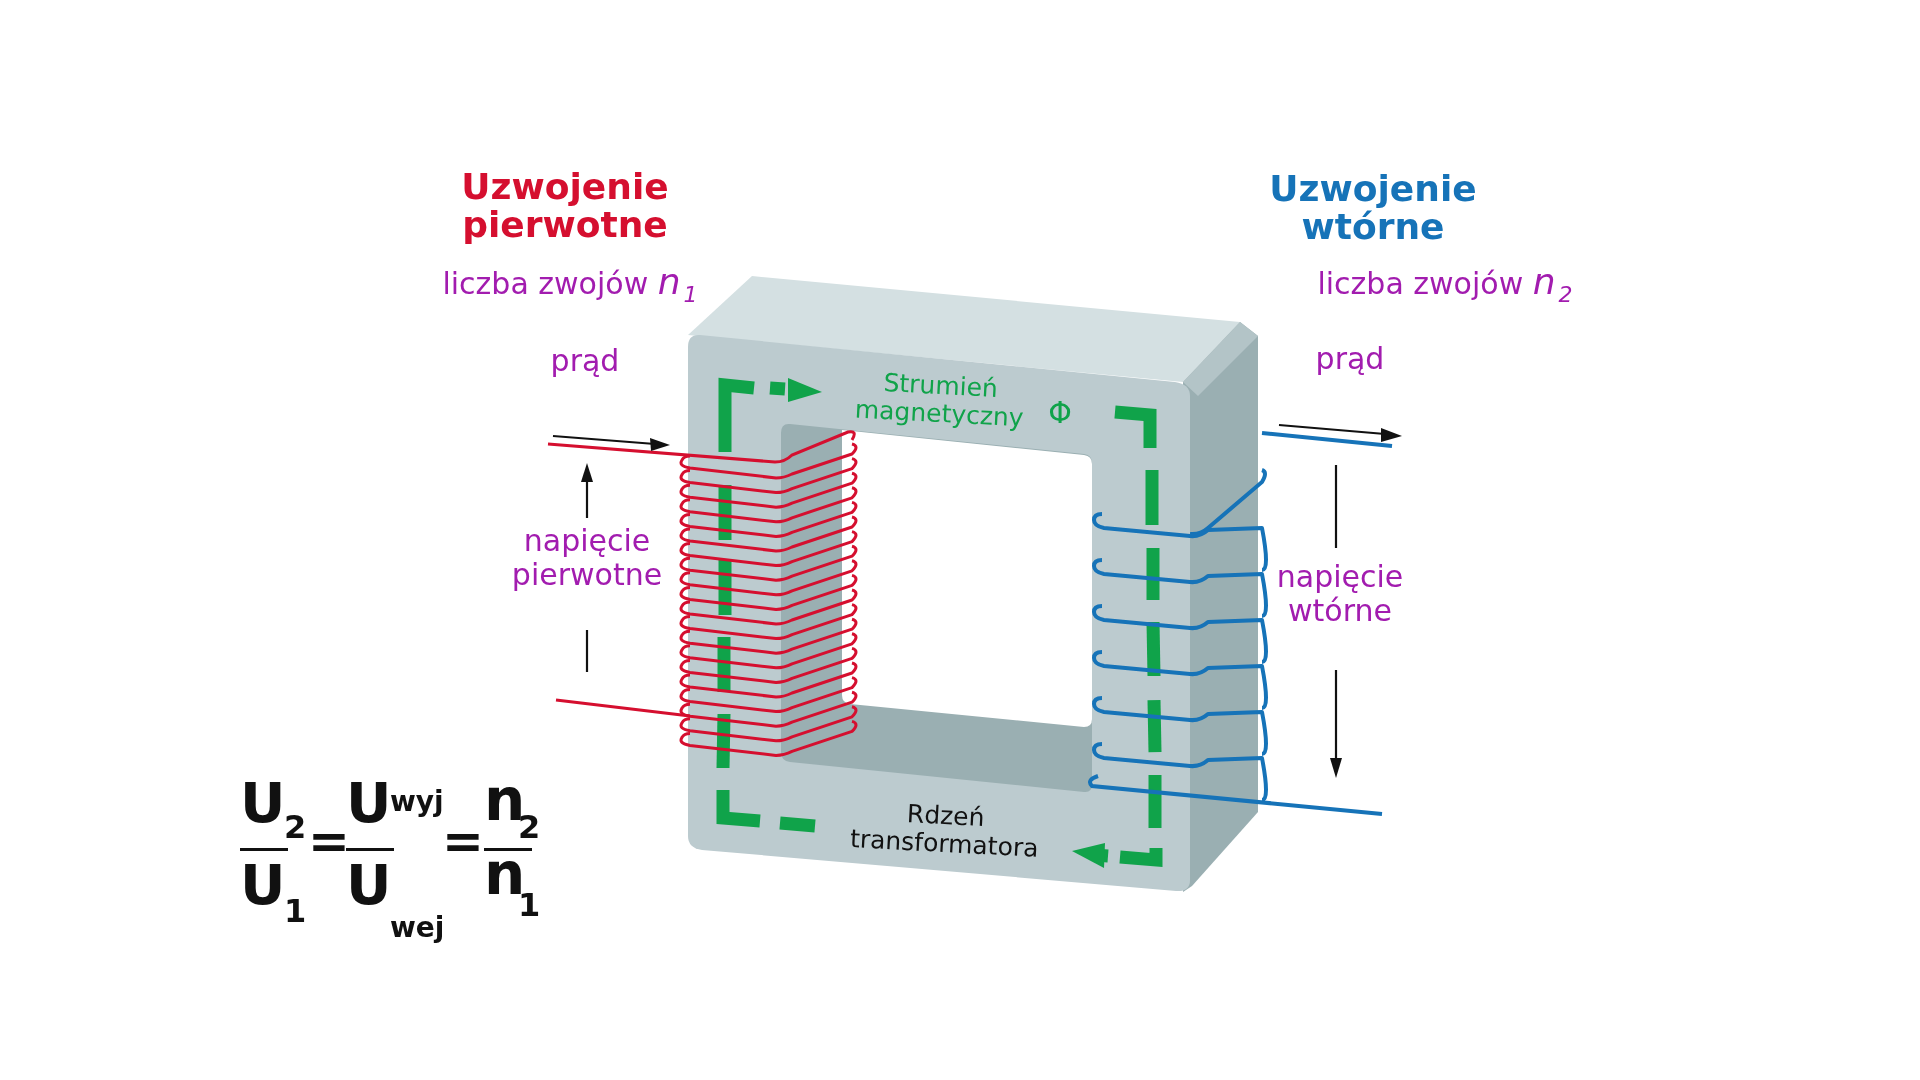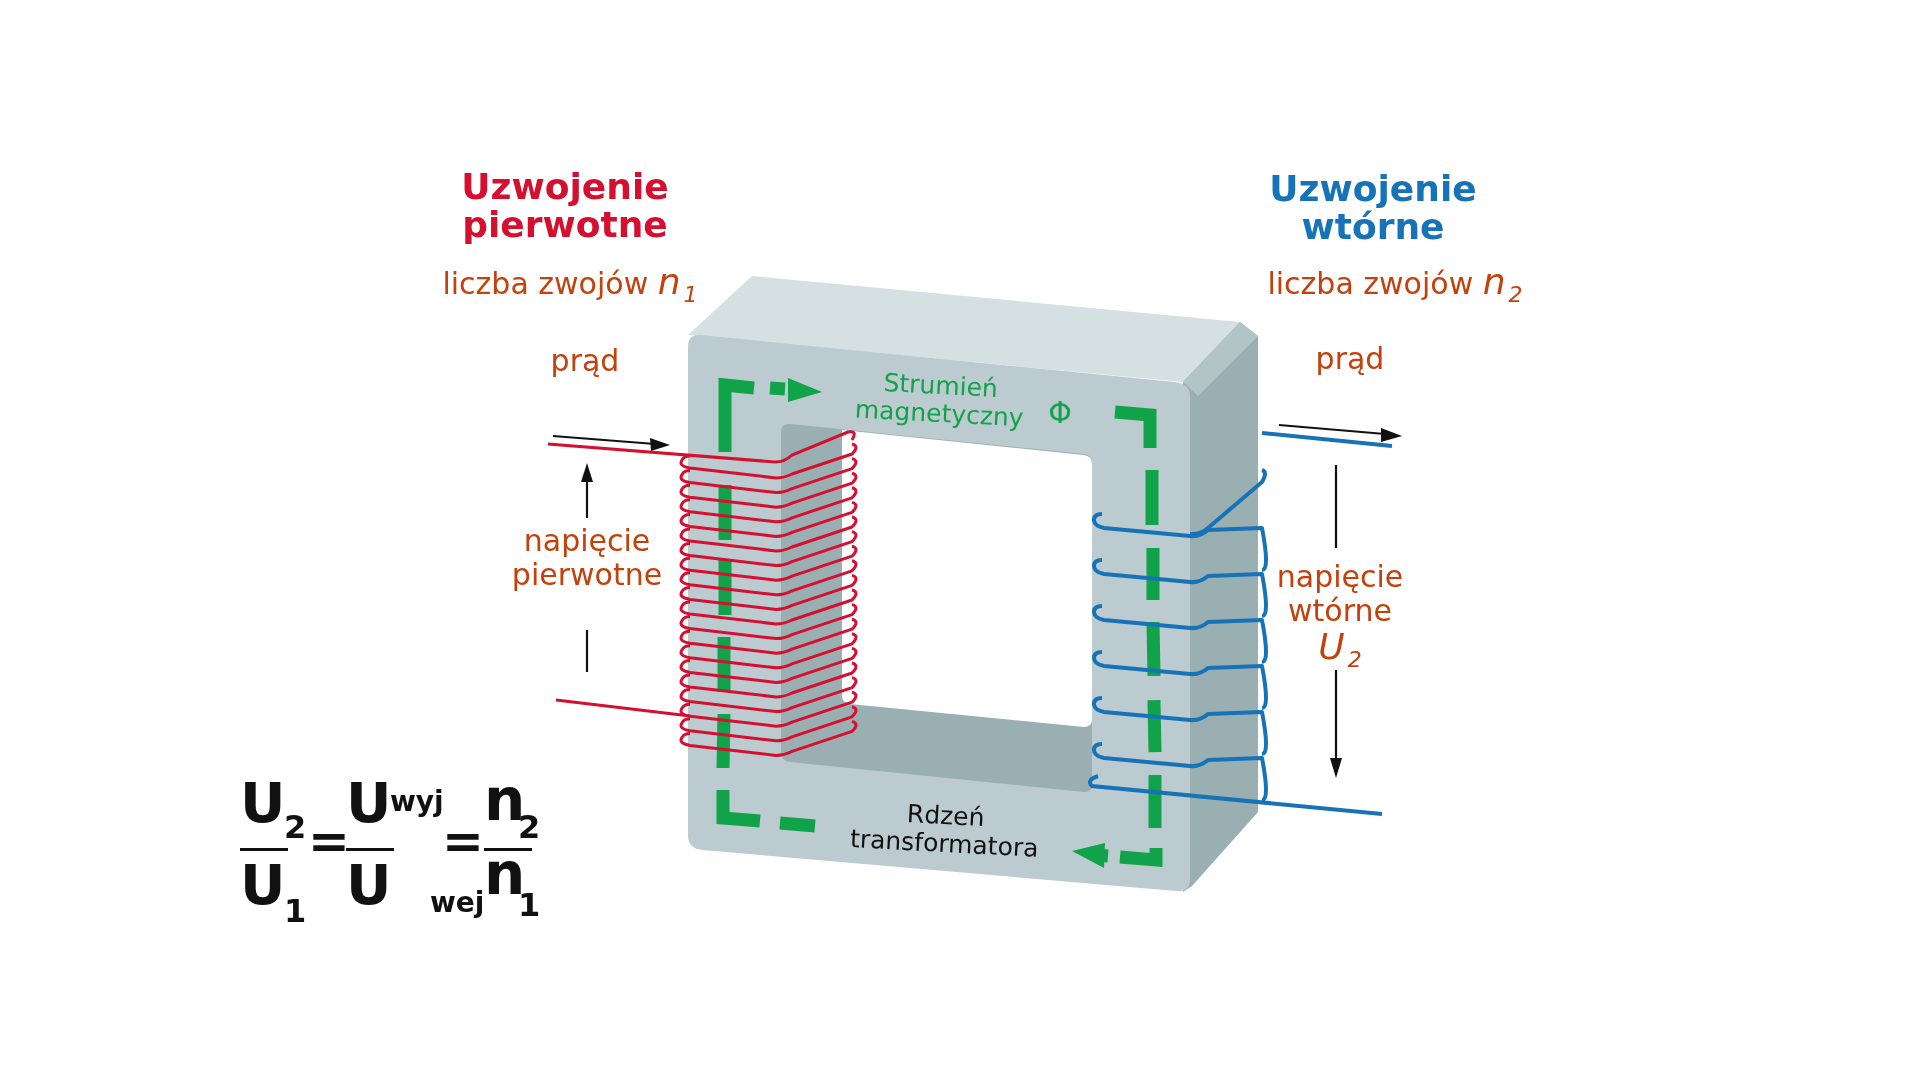--- a/index.html
+++ b/index.html
@@ -1,19 +1,19 @@
 <!DOCTYPE html>
 <html><head>
 <meta charset="utf-8">
 <style>
   html, body { margin:0; padding:0; background:#ffffff; }
   body { width:1920px; height:1080px; position:relative; overflow:hidden;
          font-family: "DejaVu Sans", "Liberation Sans", sans-serif; }
   svg { position:absolute; left:0; top:0; }
-  .lbl { position:absolute; color:#c2410c; text-align:center; line-height:1.12; font-size:30px; }
+  .lbl { position:absolute; color:#a21caf; text-align:center; line-height:1.12; font-size:30px; }
   .title { position:absolute; font-weight:bold; font-size:36px; line-height:1.05; text-align:center; }
   .it { font-style:italic; font-size:36px; }
   .sub { font-style:italic; font-size:22px; vertical-align:-8px; margin-left:3px; }
   .core-lbl { position:absolute; font-size:25px; line-height:1.1; text-align:center; }
   .formula { position:absolute; left:236px; top:770px; width:320px; height:170px; }
   .fx { position:absolute; font-weight:bold; color:#111; }
 </style>
 </head>
 <body>
 
@@ -121,31 +121,30 @@
 </div>
 <div class="lbl" style="left:487px;top:524px;width:200px;">
   <div>napięcie</div>
   <div>pierwotne</div>
 </div>
 
 <div class="title" style="left:1248px;top:170px;width:250px;color:#1673b8;">
   <div>Uzwojenie</div>
   <div>wtórne</div>
 </div>
-<div class="lbl" style="left:1250px;top:262px;width:290px;">
+<div class="lbl" style="left:1300px;top:262px;width:290px;">
   <span>liczba zwojów</span>
   <span class="it">n</span><span class="sub">2</span>
 </div>
 <div class="lbl" style="left:1255px;top:342px;width:190px;">
   <div>prąd</div>
 </div>
 <div class="lbl" style="left:1240px;top:560px;width:200px;">
   <div>napięcie</div>
   <div>wtórne</div>
-  <div><span class="it">U</span><span class="sub">2</span></div>
 </div>
 
 <div class="core-lbl" style="left:840px;top:372px;width:200px;color:#10a34a;transform:rotate(3deg);">
   <div>Strumień</div>
   <div>magnetyczny</div>
 </div>
 <div class="core-lbl" style="left:1040px;top:396px;width:40px;color:#10a34a;font-size:30px;">Φ</div>
 <div class="core-lbl" style="left:830px;top:802px;width:230px;color:#111;transform:rotate(3deg);">
   <div>Rdzeń</div>
   <div>transformatora</div>
@@ -157,21 +156,21 @@
   <span class="fx" style="left:48px;top:38px;font-size:32px;">2</span>
   <div style="position:absolute;left:4px;top:78px;width:48px;height:3px;background:#111;"></div>
   <span class="fx" style="left:4px;top:82px;font-size:56px;">U</span>
   <span class="fx" style="left:48px;top:122px;font-size:32px;">1</span>
   <span class="fx" style="left:72px;top:42px;font-size:50px;">=</span>
 
   <span class="fx" style="left:110px;top:0px;font-size:56px;">U</span>
   <span class="fx" style="left:154px;top:15px;font-size:28px;">wyj</span>
   <div style="position:absolute;left:110px;top:78px;width:48px;height:3px;background:#111;"></div>
   <span class="fx" style="left:110px;top:82px;font-size:56px;">U</span>
-  <span class="fx" style="left:154px;top:116px;font-size:28px;margin-left:40px;">wej</span>
+  <span class="fx" style="left:154px;top:141px;font-size:28px;">wej</span>
   <span class="fx" style="left:206px;top:42px;font-size:50px;">=</span>
 
   <span class="fx" style="left:248px;top:-4px;font-size:58px;">n</span>
   <span class="fx" style="left:282px;top:38px;font-size:32px;">2</span>
   <div style="position:absolute;left:248px;top:78px;width:48px;height:3px;background:#111;"></div>
   <span class="fx" style="left:248px;top:70px;font-size:58px;">n</span>
   <span class="fx" style="left:282px;top:116px;font-size:32px;">1</span>
 </div>
 
 </body></html>

